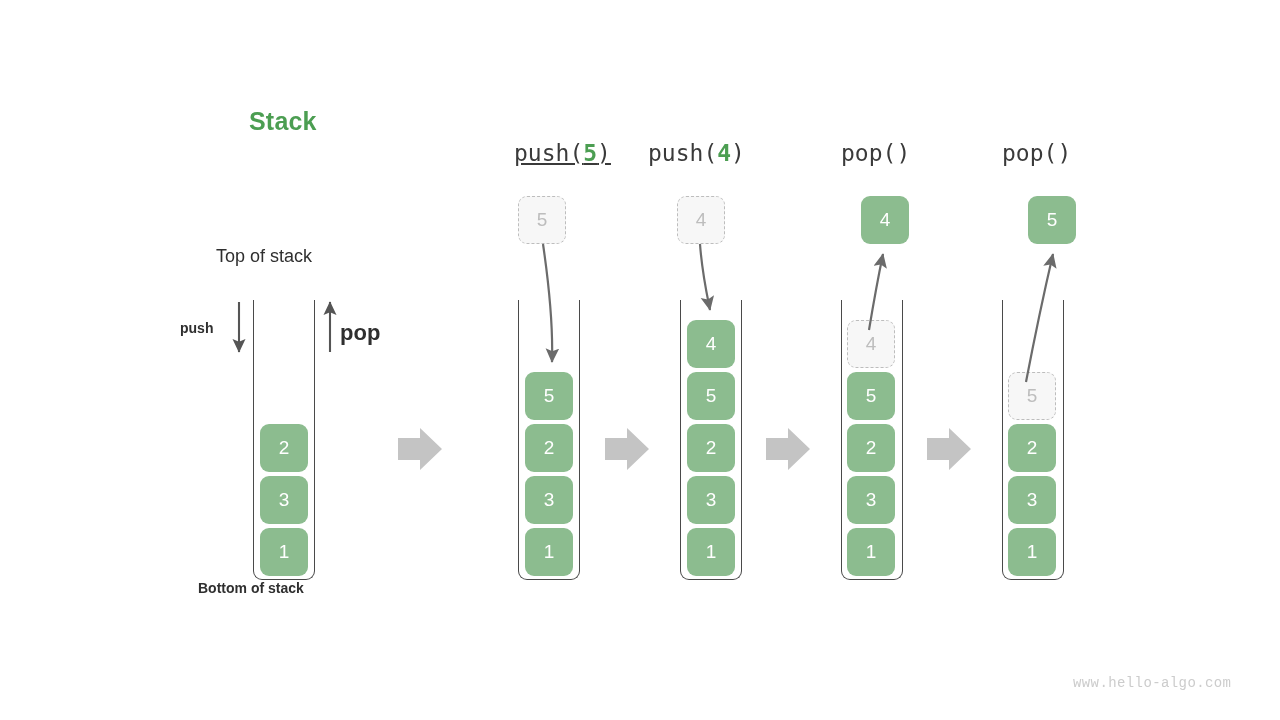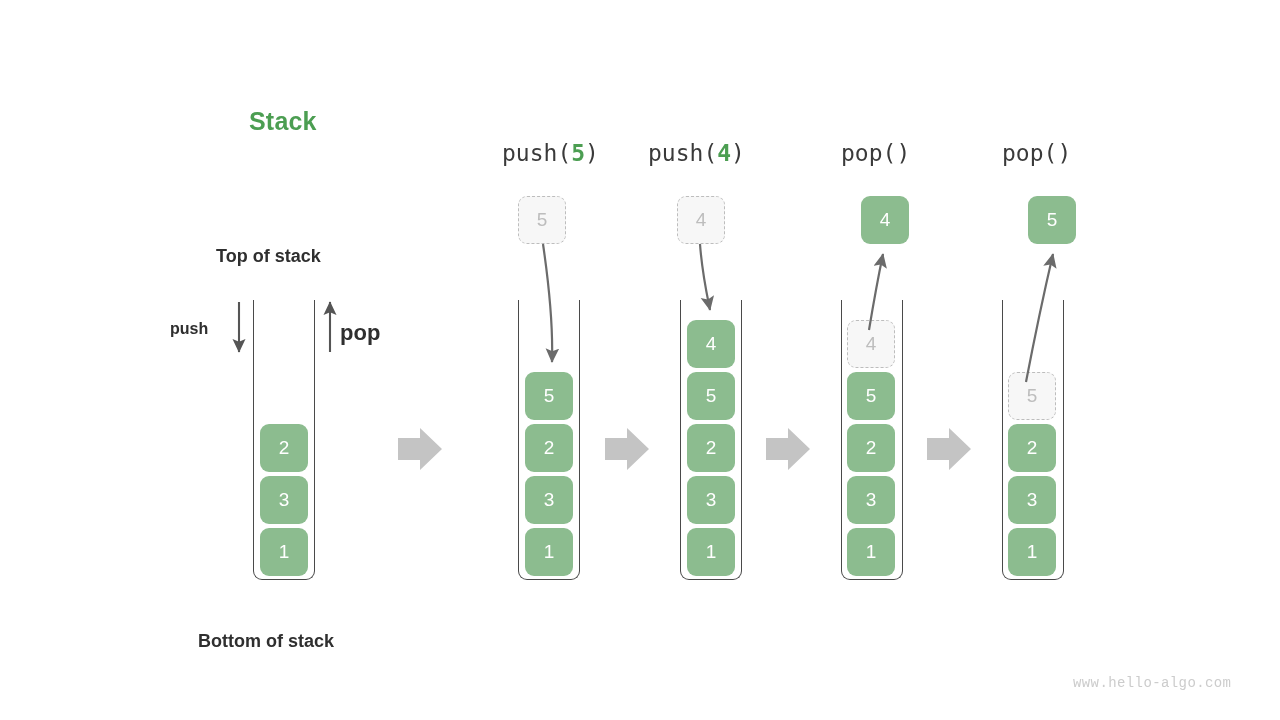--- a/index.html
+++ b/index.html
@@ -33,40 +33,40 @@
     color: #4c9e52;
     letter-spacing: 0.2px;
     white-space: nowrap;
   }
 
   .label-top {
     position: absolute;
     left: 216px;
     top: 246px;
     font-size: 18px;
-    font-weight: bold;
+    font-weight: normal;
     color: #2f2f2f;
     white-space: nowrap;
   }
 
   .label-bottom {
     position: absolute;
     left: 198px;
-    top: 631px;
-    font-size: 18px;
+    top: 580px;
+    font-size: 14px;
     font-weight: bold;
     color: #2f2f2f;
     white-space: nowrap;
   }
 
   .label-push {
     position: absolute;
-    left: 170px;
+    left: 180px;
     top: 320px;
-    font-size: 16px;
+    font-size: 14px;
     font-weight: bold;
     color: #2f2f2f;
     white-space: nowrap;
   }
 
   .label-pop {
     position: absolute;
     left: 340px;
     top: 320px;
     font-size: 22px;
@@ -152,21 +152,21 @@
 
 <div class="canvas">
 
   <div class="title-stack">Stack</div>
 
   <div class="label-top">Top of stack</div>
   <div class="label-bottom">Bottom of stack</div>
   <div class="label-push">push</div>
   <div class="label-pop">pop</div>
 
-  <div class="op-label" style="left:502px;width:62px;">
+  <div class="op-label" style="left:514px;width:62px;text-decoration:underline;">
     <span>push(</span><span class="arg">5</span><span>)</span>
   </div>
   <div class="op-label" style="left:648px;width:62px;">
     <span>push(</span><span class="arg">4</span><span>)</span>
   </div>
   <div class="op-label" style="left:841px;width:62px;">
     <span>pop(</span><span class="arg"></span><span>)</span>
   </div>
   <div class="op-label" style="left:1002px;width:62px;">
     <span>pop(</span><span class="arg"></span><span>)</span>

